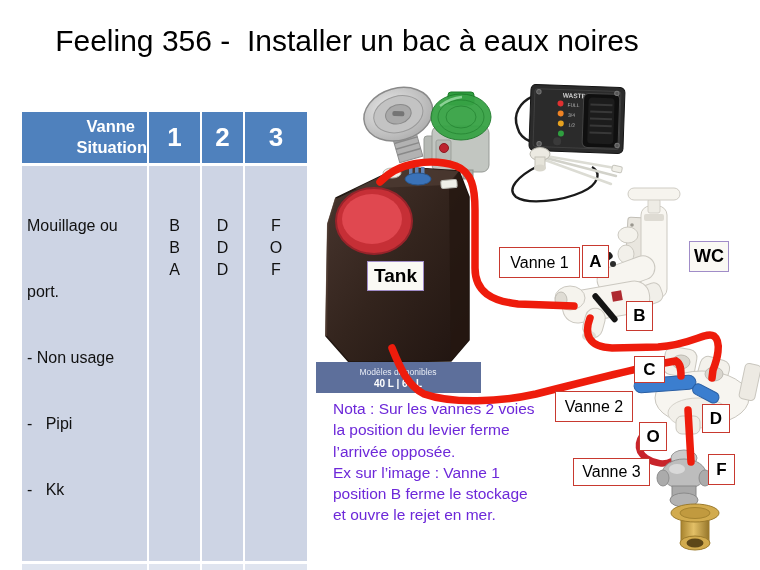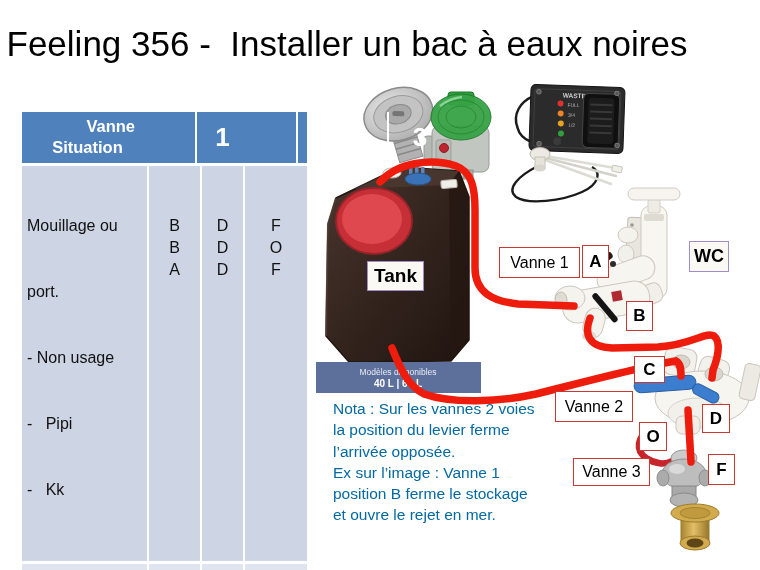--- a/index.html
+++ b/index.html
@@ -4,47 +4,47 @@
 <style>
   html,body{margin:0;padding:0;}
   body{
     width:760px;height:570px;position:relative;overflow:hidden;
     background:#ffffff;
     font-family:"Liberation Sans", sans-serif;
     color:#111;
   }
   .title{
     position:absolute;top:24px;left:0;right:66px;
-    text-align:center;font-size:35px;color:#000;letter-spacing:0px;
+    text-align:center;font-size:30px;color:#000;letter-spacing:0px;
     white-space:pre;
   }
   
   .tbl{position:absolute;left:22px;top:112px;width:285px;}
   .thead{
     display:grid;grid-template-columns:125px 53px 43px 64px;
-    height:51px;background:#4f81bd;margin-bottom:3px;color:#fff;gap:48px;
+    height:51px;background:#4f81bd;margin-bottom:3px;color:#fff;
   }
   .corner{padding-top:4px;font-weight:bold;font-size:16.5px;line-height:21px;}
   .corner .cl1{text-align:right;padding-right:12px;}
-  .corner .cl2{text-align:center;padding-left:6px;}
+  .corner .cl2{text-align:right;padding-left:6px;}
   .thead .num{
     border-left:2px solid #fff;font-size:26px;font-weight:bold;
     display:flex;align-items:center;justify-content:center;
   }
   .tsec{
     display:grid;grid-template-columns:125px 53px 43px 64px;
     margin-bottom:3px;position:relative;
   }
   .band-a{background:#cdd4e4;}
   .band-b{background:#dfe4ef;}
   .lcell{padding:5px 0 16px 5px;font-size:16px;line-height:22px;white-space:pre;}
   .vcol{border-left:2px solid #fff;text-align:center;font-size:16px;line-height:22px;box-sizing:border-box;}
   .vcell{height:22px;}
   
-  .nota{position:absolute;left:333px;top:398px;font-size:15.5px;line-height:21.3px;color:#0369a1;}
+  .nota{position:absolute;left:333px;top:398px;font-size:15.5px;line-height:21.3px;color:#6d28d9;}
   
   .lbl{
     position:absolute;background:#fff;border:1.8px solid #c8392f;
     display:flex;align-items:center;justify-content:center;
     box-sizing:border-box;color:#000;
   }
   .lbl-name{font-size:16px;}
   .lbl-letter{font-size:17px;font-weight:bold;}
   .lbl-purple{border-color:#a08cc8;background:#faf9f4;}
   svg{position:absolute;left:0;top:0;}

